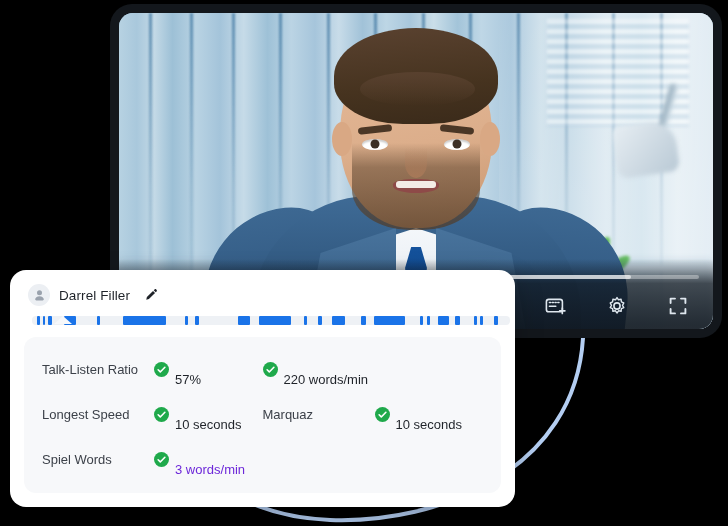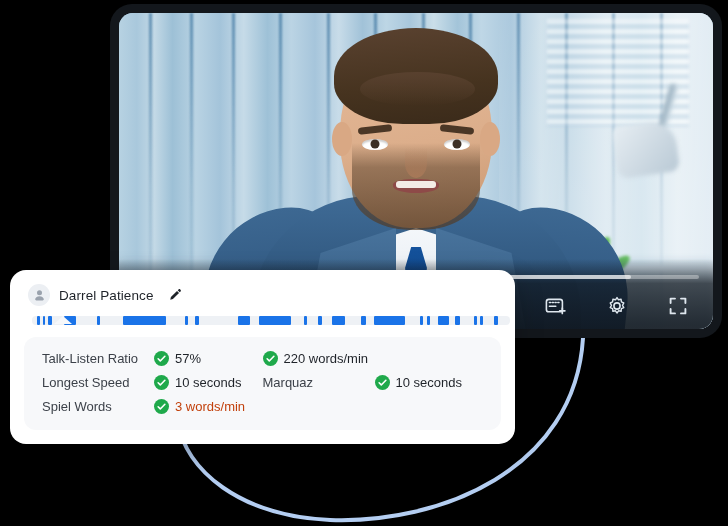--- a/index.html
+++ b/index.html
@@ -419,23 +419,24 @@
   }
   .check {
     width: 15px; height: 15px;
     flex: 0 0 auto;
   }
   .metric-value {
     font-size: 13px;
     color: #1f2329;
     font-weight: 400;
     white-space: nowrap;
+    margin-top: 21px;
   }
   .metric-value.link {
-    color: #c2410c;
+    color: #6d28d9;
   }
   .spacer-cell { }
 </style>
 </head>
 <body>
 
 <div id="stage">
 
   <svg class="arc-layer" viewBox="0 0 728 526">
     <path id="arc-path" d="M 583 338 C 575 470, 440 524, 330 520 C 240 516, 185 470, 178 422" fill="none" stroke="#b4cef2" stroke-width="4" stroke-linecap="round"></path>
@@ -553,21 +554,21 @@
 
   <div class="insights-card">
 
     <div class="card-header">
       <span class="avatar">
         <svg width="13" height="13" viewBox="0 0 16 16" fill="currentColor">
           <circle cx="8" cy="4.6" r="3.1"></circle>
           <path d="M8 9c-3.1 0-5.3 1.8-5.3 3.7 0 .8.6 1.3 1.4 1.3h7.8c.8 0 1.4-.5 1.4-1.3C13.3 10.8 11.1 9 8 9z"></path>
         </svg>
       </span>
-      <span class="speaker-name">Darrel Patience</span>
+      <span class="speaker-name">Darrel Filler</span>
       <span class="edit-icon">
         <svg width="14" height="14" viewBox="0 0 16 16" fill="currentColor">
           <path d="M12.1 1.6c.5-.5 1.3-.5 1.8 0l.5.5c.5.5.5 1.3 0 1.8l-1 1-2.3-2.3 1-1z"></path>
           <path d="M10.3 3.4l2.3 2.3-7 7-3 .7.7-3 7-7z"></path>
         </svg>
       </span>
     </div>
 
     <div class="waveform" id="waveform" style="background: rgb(238, 241, 245);">
         <div class="wseg" style="left: 1%; width: 0.6%; background: rgb(26, 115, 232);"></div>

